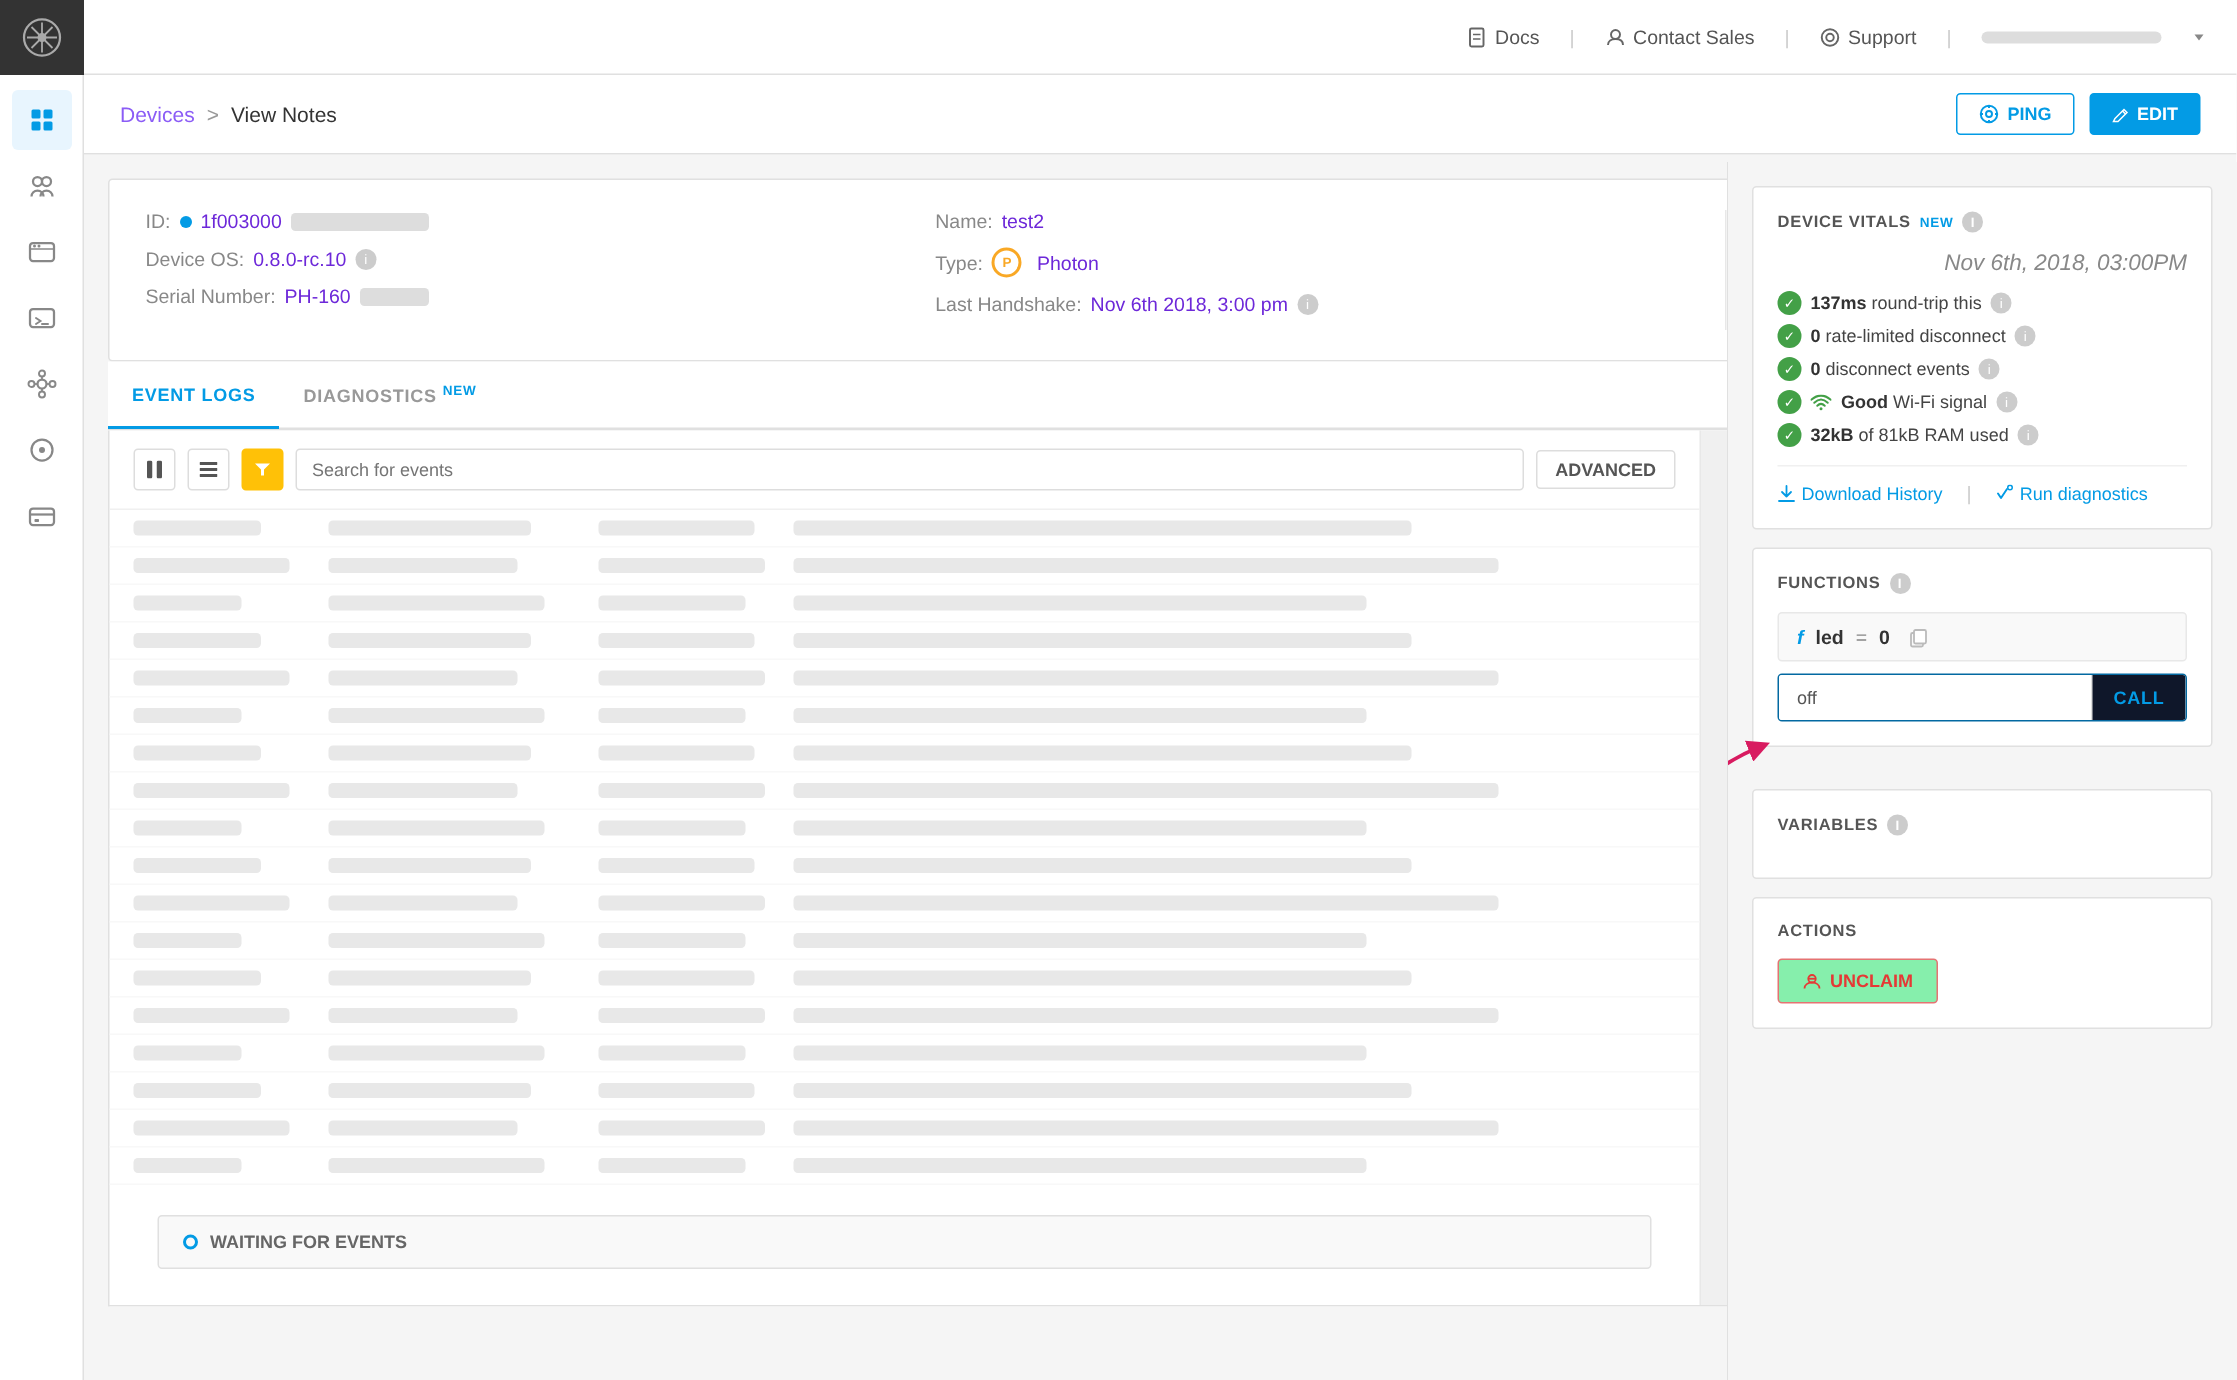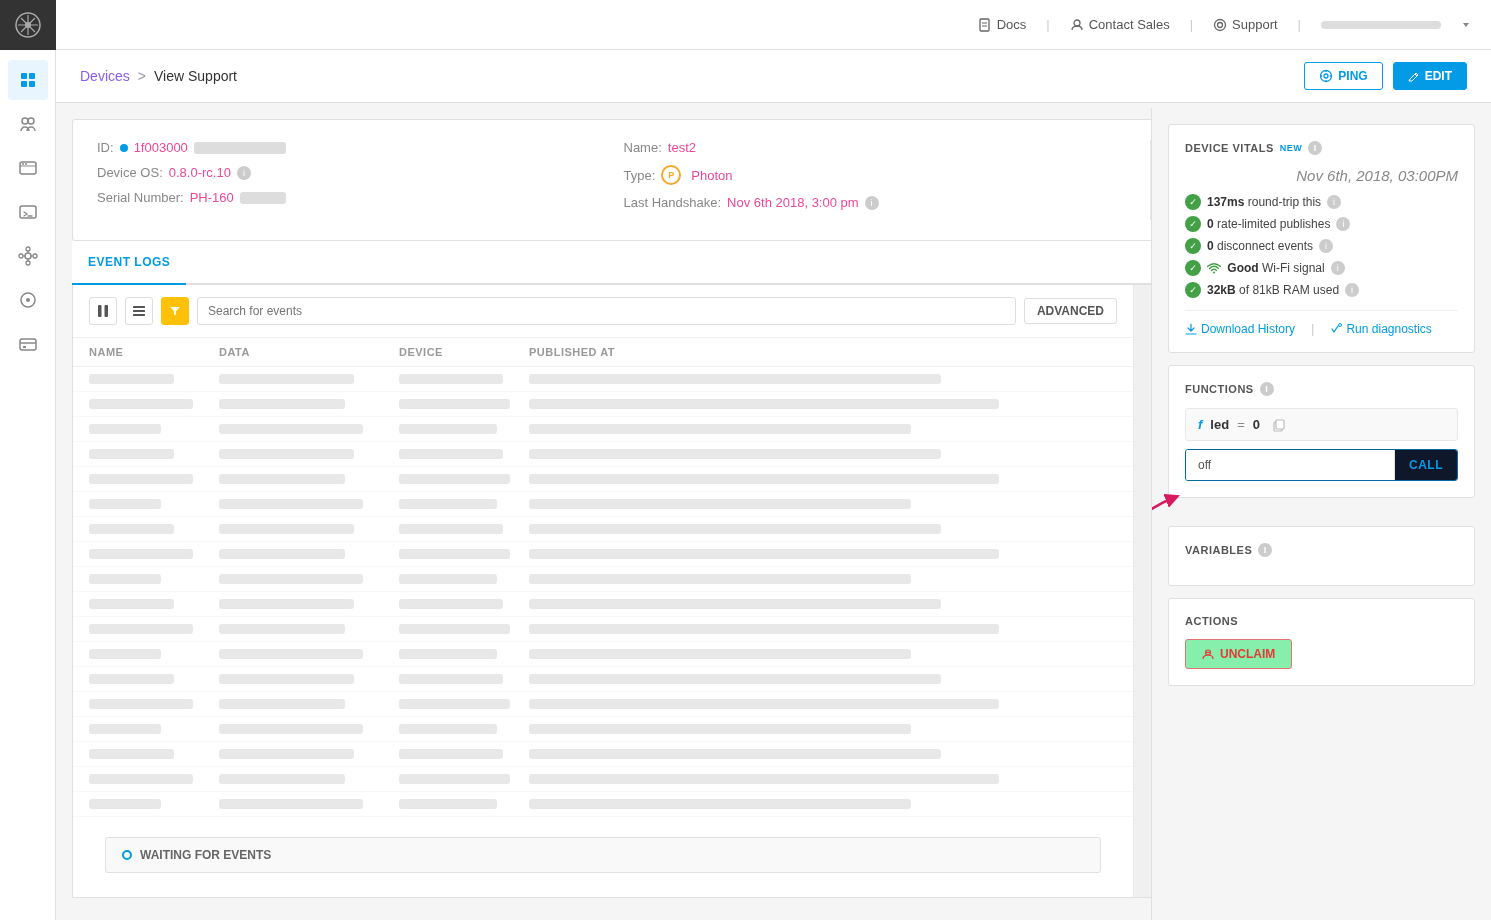--- a/index.html
+++ b/index.html
@@ -127,21 +127,21 @@
       border-radius: 3px;
       padding: 20px 24px;
       display: flex;
       gap: 0;
     }
     .device-info-left { flex: 1; }
     .device-info-mid { flex: 1; }
     .device-info-right { flex: 0 0 300px; border-left: 1px solid #e8e8e8; padding-left: 24px; }
     .info-row { margin-bottom: 10px; display: flex; align-items: center; gap: 6px; }
     .info-label { color: #888; }
-    .info-value { color: #ec4899; font-weight: 500; }
+    .info-value { color: #6d28d9; font-weight: 500; }
     .dot-blue { width: 8px; height: 8px; border-radius: 50%; background: #039be5; display: inline-block; }
     .photon-badge {
       display: inline-flex;
       align-items: center;
       justify-content: center;
       width: 20px; height: 20px;
       border-radius: 50%;
       border: 2px solid #f9a825;
       color: #f9a825;
       font-size: 9px;
@@ -559,21 +559,21 @@
       </svg>
   </div>
 </div>
 
 <div class="main">
 
   <div class="subheader">
     <div class="breadcrumb">
       <a href="#">Devices</a>
       <span class="sep">&gt;</span>
-      <span class="current">View Support</span>
+      <span class="current">View Notes</span>
     </div>
     <div class="subheader-actions">
       <button class="btn btn-outline-blue">
         <svg width="14" height="14" viewBox="0 0 14 14" fill="none">
             <circle cx="7" cy="7" r="5.5" stroke="#039be5" stroke-width="1.3"></circle>
             <circle cx="7" cy="7" r="2" stroke="#039be5" stroke-width="1.3"></circle>
             <line x1="7" y1="1" x2="7" y2="3" stroke="#039be5" stroke-width="1.3"></line>
             <line x1="7" y1="11" x2="7" y2="13" stroke="#039be5" stroke-width="1.3"></line>
             <line x1="1" y1="7" x2="3" y2="7" stroke="#039be5" stroke-width="1.3"></line>
             <line x1="11" y1="7" x2="13" y2="7" stroke="#039be5" stroke-width="1.3"></line>
@@ -627,20 +627,23 @@
     </div>
     <div class="device-info-right">
       <div class="notes-title">Notes</div>
       <div class="notes-text">Click the edit button to keep notes on this device, like 'Deployed to customer site'.</div>
     </div>
   </div>
 
   <div style="margin: 0 16px;">
     <div class="tabs-bar">
       <div class="tab active">EVENT LOGS</div>
+      <div class="tab">
+        <span>DIAGNOSTICS</span><span class="tab-new">NEW</span>
+      </div>
     </div>
   </div>
 
   <div class="panels-row">
     <div class="left-event-panel">
 
       <div class="event-toolbar">
         <button class="toolbar-btn">
           <svg width="10" height="12" viewBox="0 0 10 12" fill="#555">
               <rect x="0" y="0" width="3.5" height="12" rx="1"></rect>
@@ -656,26 +659,20 @@
         </button>
         <button class="toolbar-btn yellow">
           <svg width="10" height="10" viewBox="0 0 10 10" fill="#fff">
               <path d="M0 1 L4 5 L4 9 L6 9 L6 5 L10 1 Z"></path>
             </svg>
         </button>
         <input class="search-input" type="text" placeholder="Search for events" style="">
         <button class="advanced-btn">ADVANCED</button>
       </div>
 
-      <div class="event-table-header">
-        <span>NAME</span>
-        <span>DATA</span>
-        <span>DEVICE</span>
-        <span>PUBLISHED AT</span>
-      </div>
 
       <div id="skeleton-rows">
           <div class="event-row">
     <div>
               <div class="skeleton-line" style="width:65%"></div>
             </div>
     <div>
               <div class="skeleton-line" style="width:75%"></div>
             </div>
     <div>
@@ -952,21 +949,21 @@
       <span class="info-icon">i</span>
     </div>
     <div class="vitals-timestamp">Nov 6th, 2018, 03:00PM</div>
     <div class="vital-row">
       <div class="vital-check"></div>
       <span class="vital-text"><strong>137ms</strong> <span>round-trip this</span></span>
       <span class="info-icon">i</span>
     </div>
     <div class="vital-row">
       <div class="vital-check"></div>
-      <span class="vital-text"><strong>0</strong> <span>rate-limited publishes</span></span>
+      <span class="vital-text"><strong>0</strong> <span>rate-limited disconnect</span></span>
       <span class="info-icon">i</span>
     </div>
     <div class="vital-row">
       <div class="vital-check"></div>
       <span class="vital-text"><strong>0</strong> <span>disconnect events</span></span>
       <span class="info-icon">i</span>
     </div>
     <div class="vital-row">
       <div class="vital-check"></div>
       <span class="vital-text">

